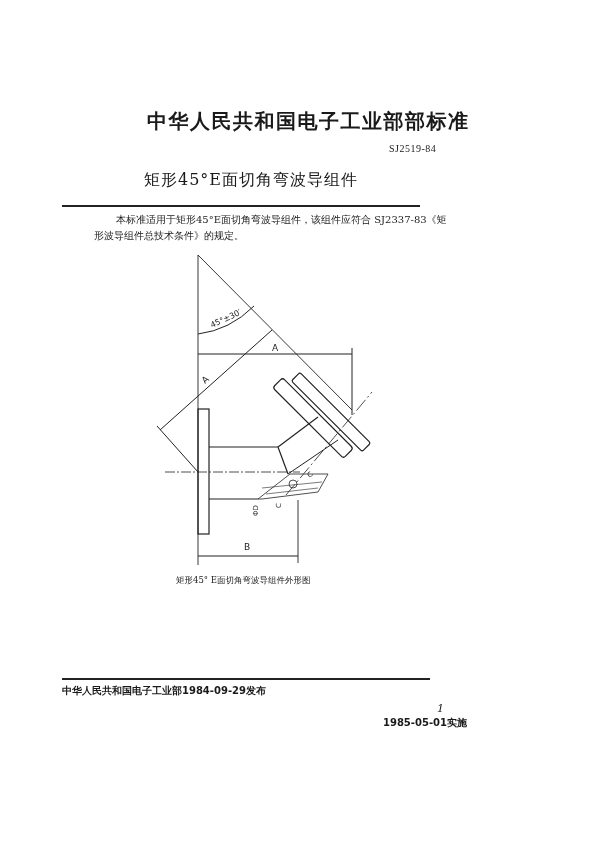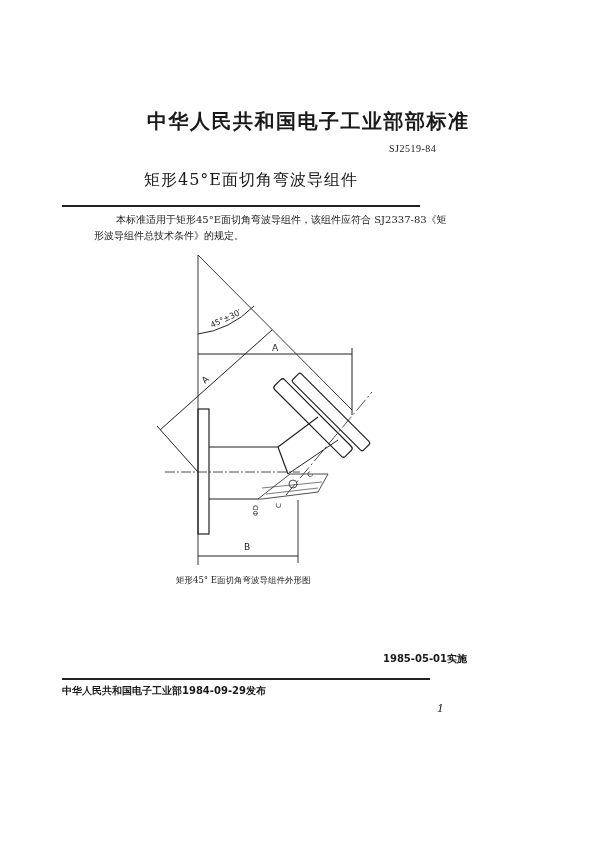--- a/index.html
+++ b/index.html
@@ -10,21 +10,21 @@
     .abs { position: absolute; }
     .std-header { left: 147px; top: 108px; font-size: 20px; font-weight: bold; letter-spacing: 1.5px; }
     .std-code { left: 389px; top: 143px; font-size: 10px; font-family: Liberation Serif, serif; letter-spacing: 0.5px; }
     .doc-title { left: 144px; top: 170px; font-size: 16px; font-family: "DejaVu Serif", serif; letter-spacing: 1px; }
     .rule-top { left: 62px; top: 205px; width: 358px; height: 2px; background: #222; }
     .body-text { left: 62px; top: 212px; width: 362px; font-size: 10px; line-height: 16px; font-family: "DejaVu Serif", serif; text-indent: 22px; margin-left: 32px; }
     .figure { left: 140px; top: 245px; width: 260px; height: 330px; }
     .caption { left: 176px; top: 575px; font-size: 8.5px; font-family: "DejaVu Serif", serif; }
     .rule-bottom { left: 62px; top: 678px; width: 368px; height: 2px; background: #222; }
     .footer-left { left: 62px; top: 684px; font-size: 10px; font-weight: bold; text-align: right; }
-    .footer-right { left: 383px; top: 652px; font-size: 10px; font-weight: bold; }
+    .footer-right { left: 383px; top: 716px; font-size: 10px; font-weight: bold; }
     .page-num { left: 437px; top: 702px; font-size: 11px; font-style: italic; font-family: "DejaVu Serif", serif; }
   </style>
 </head>
 <body>
 
 <div class="abs std-header">中华人民共和国电子工业部部标准</div>
 <div class="abs std-code">SJ2519-84</div>
 <div class="abs doc-title">矩形45°E面切角弯波导组件</div>
 <div class="abs rule-top"></div>
 <div class="abs body-text">本标准适用于矩形45°E面切角弯波导组件，该组件应符合 SJ2337-83《矩形波导组件总技术条件》的规定。</div>

